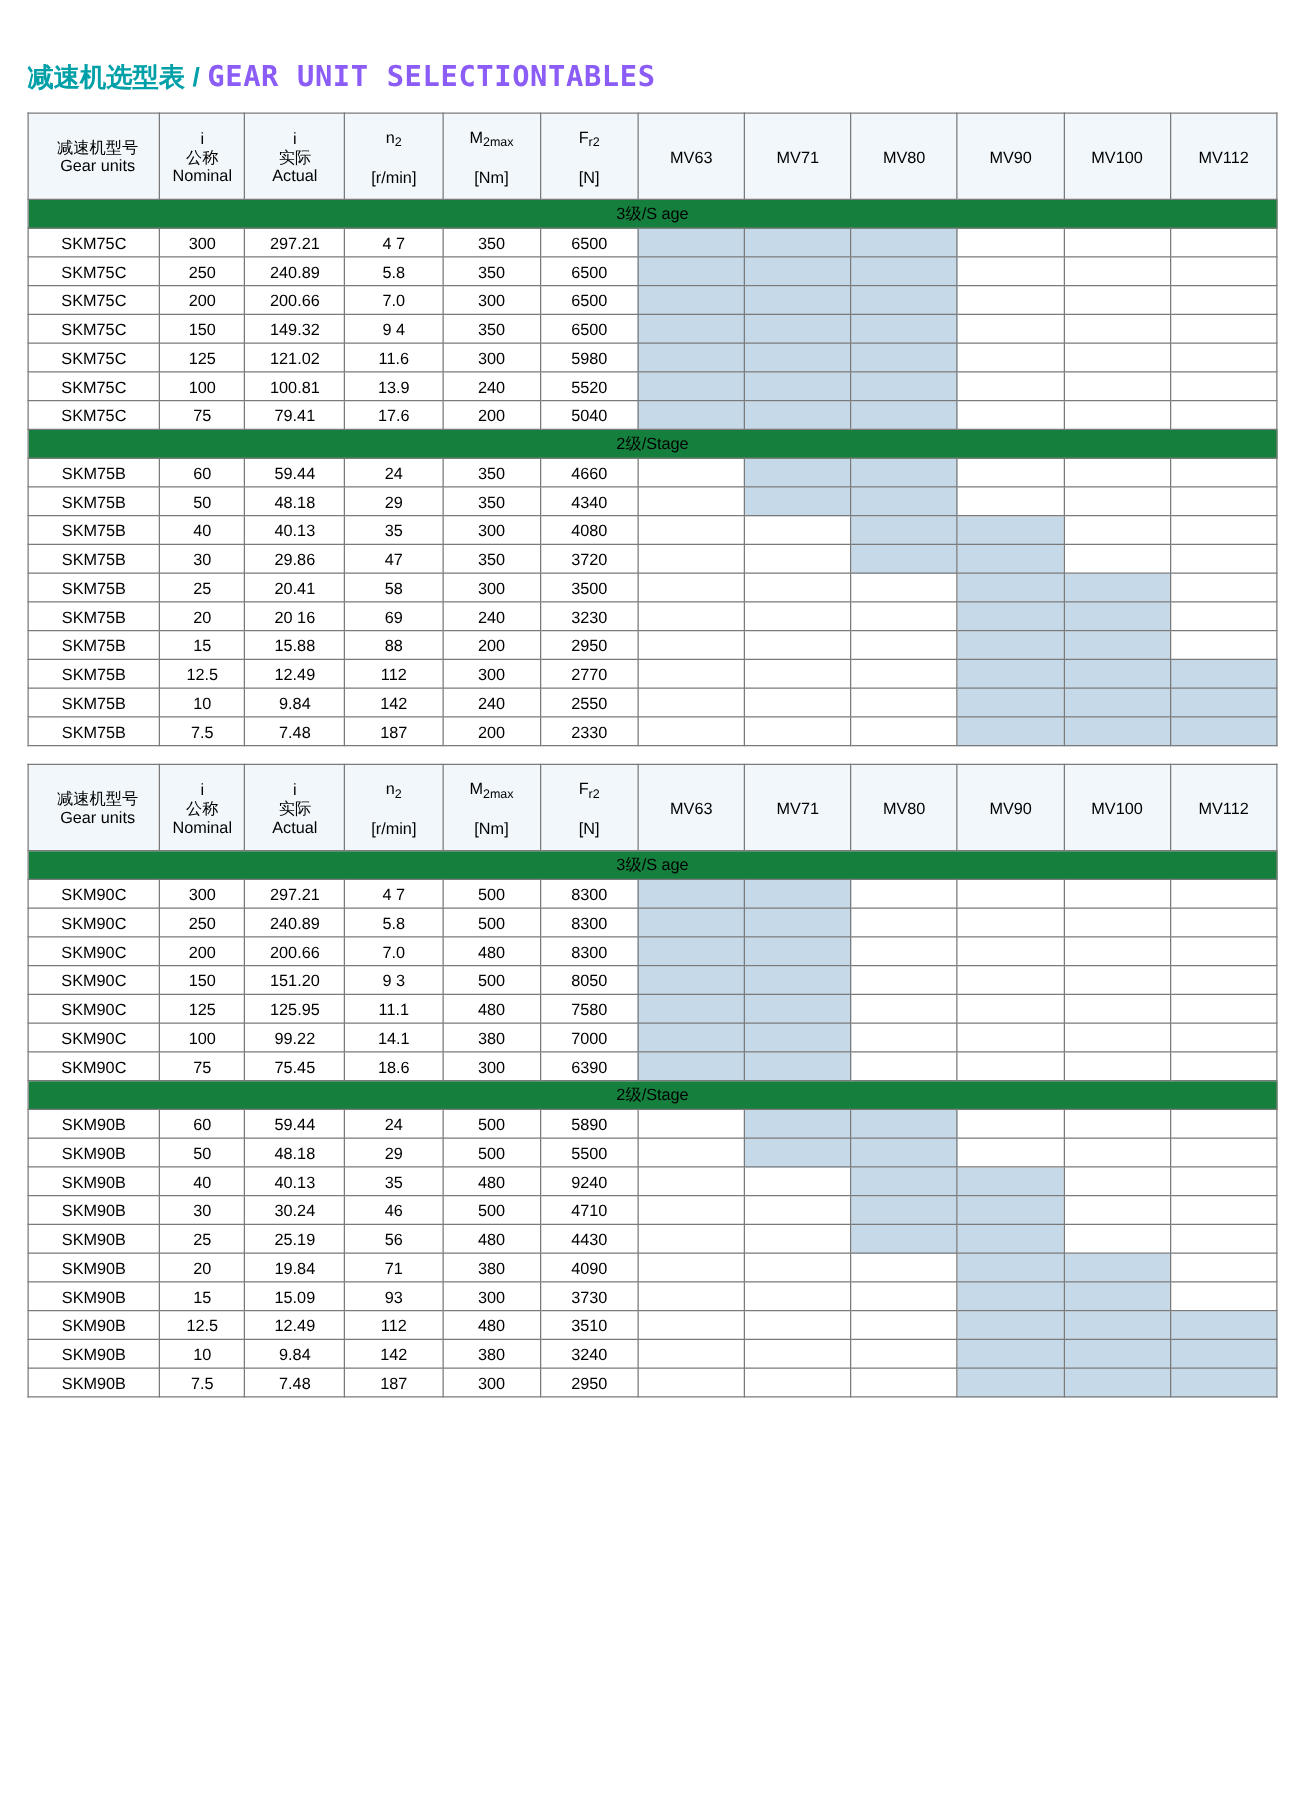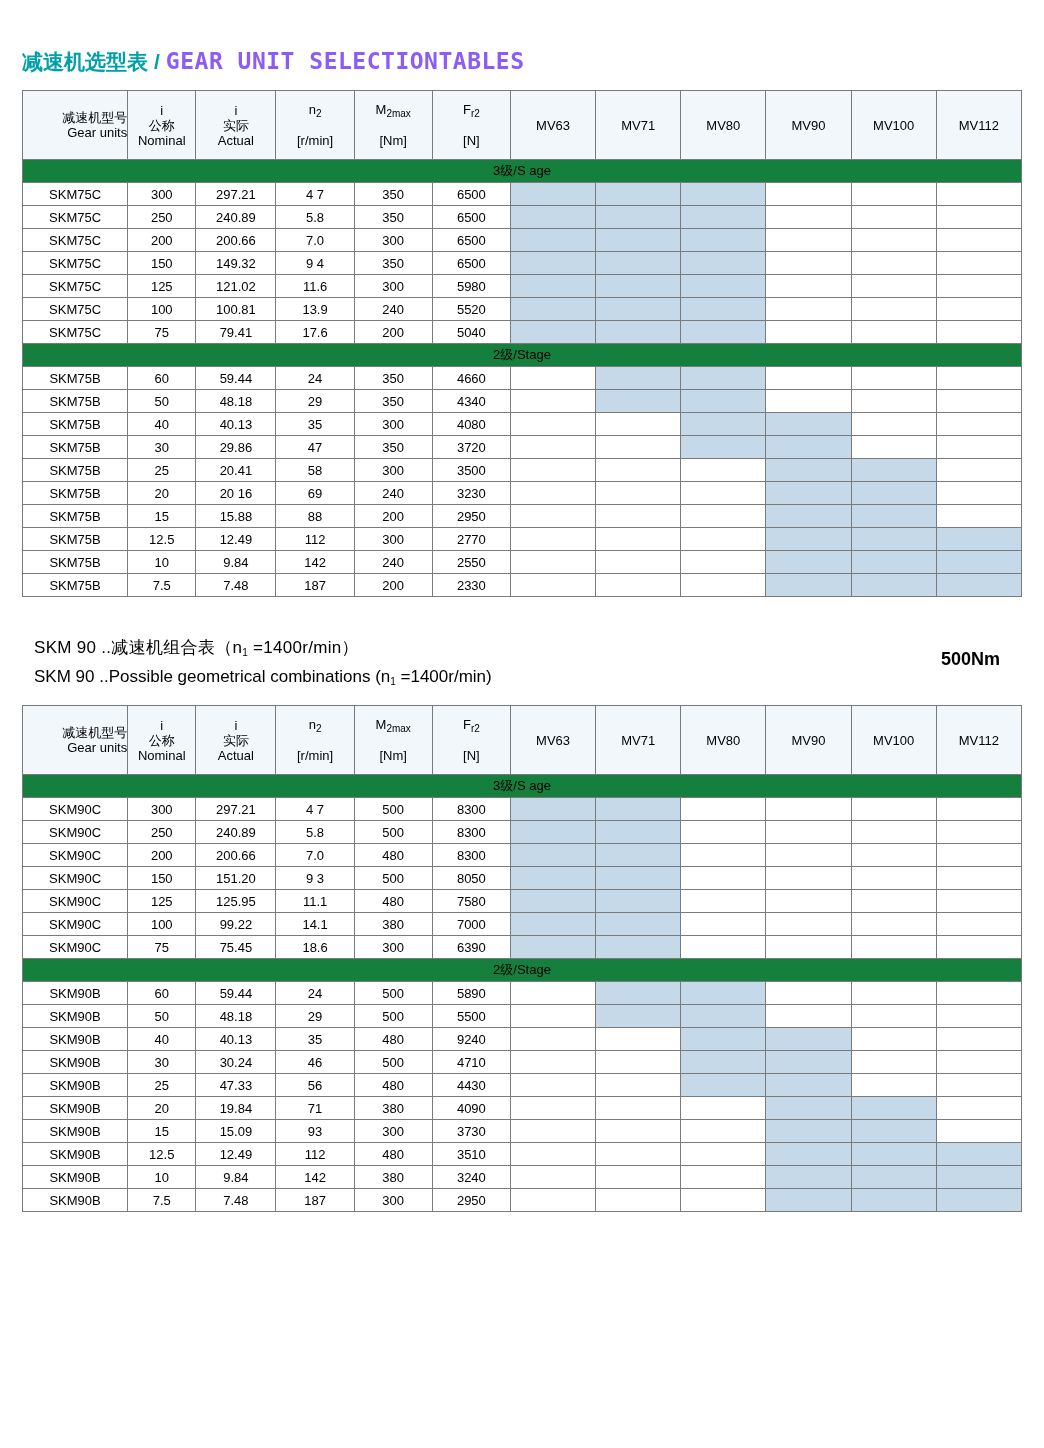--- a/index.html
+++ b/index.html
@@ -109,21 +109,21 @@
     font-weight: normal;
   }
   table.gear thead th {
     background: #f2f7fb;
     height: 68px;
     vertical-align: middle;
     line-height: 15px;
     font-size: 13px;
   }
   thead th.colhead-left {
-    text-align: right;
+    text-align: center;
     padding-left: 6px;
     font-size: 13px;
     line-height: 17px;
   }
   .hd-line1 { display: block; }
   .hd-line2 { display: block; }
   .hd-line3 { display: block; }
   .stage-row td {
     background: #15803d;
     font-size: 13px;
@@ -453,29 +453,20 @@
           <td>&nbsp;</td>
           <td>&nbsp;</td>
           <td>&nbsp;</td>
           <td class="shade">&nbsp;</td>
           <td class="shade">&nbsp;</td>
           <td class="shade">&nbsp;</td>
         </tr>
       </tbody>
   </table>
 
-  <div class="section-titles section2" style="margin-top:40px;">
-    <div class="title-cn">
-      <span>SKM 90 ..减速机组合表（n</span><sub>1</sub><span> =1400r/min）</span>
-    </div>
-    <div class="title-en">
-      <span>SKM 90 ..</span><span>Possible geometrical combinations</span>&nbsp;<span>(n</span><sub>1</sub><span> =1400r/min)</span>
-    </div>
-    <div class="torque" style="top:12px;">500Nm</div>
-  </div>
 
   <table class="gear" id="table-2">
     <colgroup>
       <col style="width:105px">
       <col style="width:68px">
       <col style="width:80px">
       <col style="width:78px">
       <col style="width:78px">
       <col style="width:78px">
       <col style="width:85px">
@@ -681,21 +672,21 @@
           <td>&nbsp;</td>
           <td>&nbsp;</td>
           <td class="shade">&nbsp;</td>
           <td class="shade">&nbsp;</td>
           <td>&nbsp;</td>
           <td>&nbsp;</td>
         </tr>
         <tr>
           <td class="unit-cell">SKM90B</td>
           <td class="num">25</td>
-          <td class="num">47.33</td>
+          <td class="num">25.19</td>
           <td class="num">56</td>
           <td class="num">480</td>
           <td class="num">4430</td>
           <td>&nbsp;</td>
           <td>&nbsp;</td>
           <td class="shade">&nbsp;</td>
           <td class="shade">&nbsp;</td>
           <td>&nbsp;</td>
           <td>&nbsp;</td>
         </tr>

